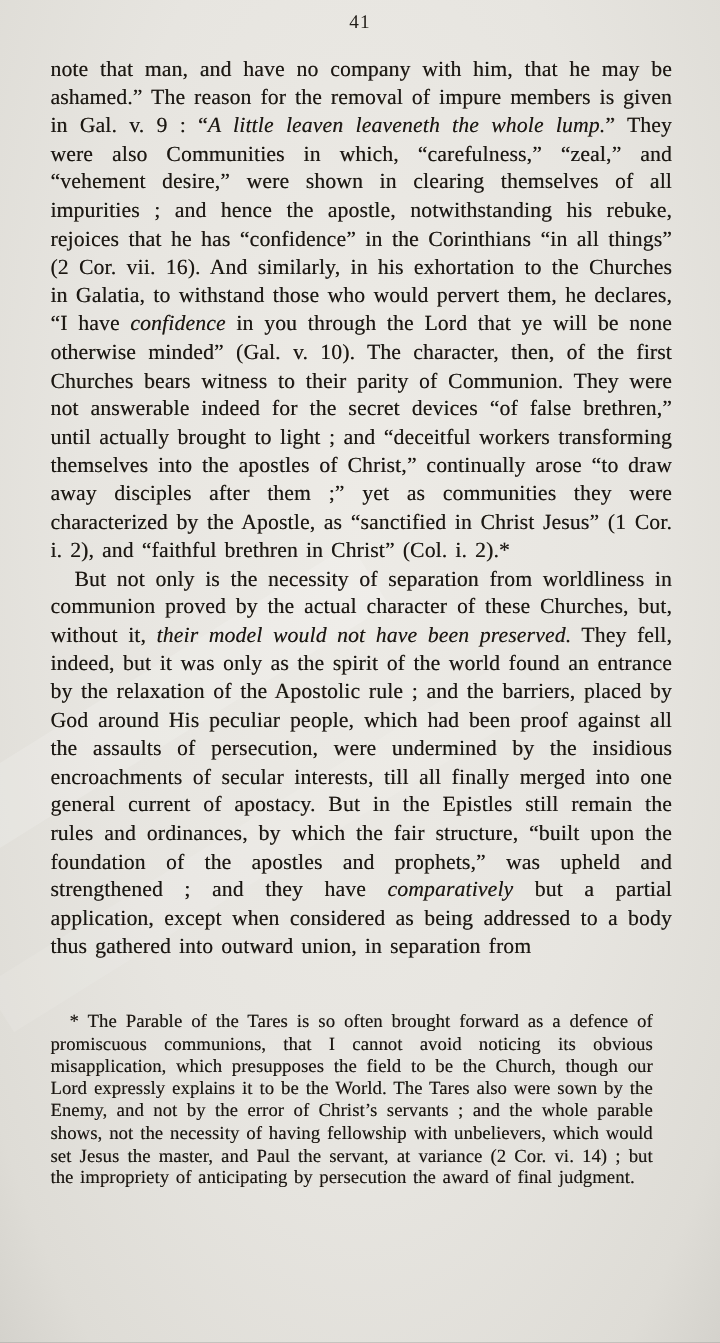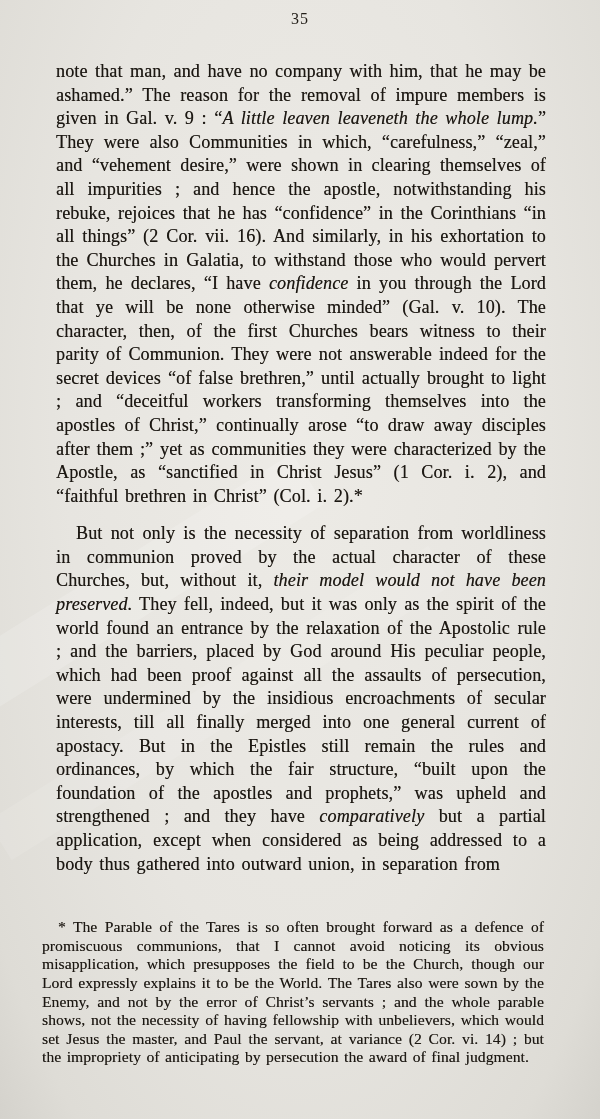--- a/index.html
+++ b/index.html
@@ -34,21 +34,21 @@
     letter-spacing: 1px;
     color: #221e18;
   }
   .text-block {
     position: absolute;
     left: 42px;
     right: 40px;
     top: 46px;
   }
   .body-para {
-    margin: 14px;
+    margin: 0;
     font-size: 18px;
     line-height: 23.6px;
     text-align: justify;
     word-spacing: 2px;
     letter-spacing: 0.15px;
     text-shadow: 0.25px 0 0 rgba(25,18,10,0.6);
   }
   .body-para.indent {
     text-indent: 20px;
     font-family: Liberation Serif, serif;
@@ -66,21 +66,21 @@
   i { font-style: italic; }
 </style>
 </head>
 <body>
 
 <div class="page">
 
   <div class="scan-streak streak-1"></div>
   <div class="scan-streak streak-2"></div>
 
-  <div class="page-number">35</div>
+  <div class="page-number">41</div>
 
   <div class="text-block">
 
     <p class="body-para"><span>note that man, and have no company with him, that he may be ashamed.”  The reason for the removal of impure members is given in Gal. v. 9 : “</span><i>A little leaven leaveneth the whole lump.</i><span>”  They were also Communities in which, “carefulness,” “zeal,” and “vehement desire,” were shown in clearing themselves of all impurities ; and hence the apostle, notwithstanding his rebuke, rejoices that he has “confidence” in the Corinthians “in all things” (2 Cor. vii. 16).  And similarly, in his exhortation to the Churches in Galatia, to withstand those who would pervert them, he declares, “I have </span><i>confidence</i><span> in you through the Lord that ye will be none otherwise minded” (Gal. v. 10).  The character, then, of the first Churches bears witness to their parity of Communion.  They were not answerable indeed for the secret devices “of false brethren,” until actually brought to light ; and “deceitful workers transforming themselves into the apostles of Christ,” continually arose “to draw away disciples after them ;” yet as communities they were characterized by the Apostle, as “sanctified in Christ Jesus” (1 Cor. i. 2), and “faithful brethren in Christ” (Col. i. 2).*</span></p>
 
     <p class="body-para indent"><span>But not only is the necessity of separation from worldliness in communion proved by the actual character of these Churches, but, without it, </span><i>their model would not have been preserved.</i><span>  They fell, indeed, but it was only as the spirit of the world found an entrance by the relaxation of the Apostolic rule ; and the barriers, placed by God around His peculiar people, which had been proof against all the assaults of persecution, were undermined by the insidious encroachments of secular interests, till all finally merged into one general current of apostacy.  But in the Epistles still remain the rules and ordinances, by which the fair structure, “built upon the foundation of the apostles and prophets,” was upheld and strengthened ; and they have </span><i>comparatively</i><span> but a partial application, except when considered as being addressed to a body thus gathered into outward union, in separation from</span></p>
 
     <p class="footnote"><span>* The Parable of the Tares is so often brought forward as a defence of promiscuous communions, that I cannot avoid noticing its obvious misapplication, which presupposes the field to be the Church, though our Lord expressly explains it to be the World.  The Tares also were sown by the Enemy, and not by the error of Christ’s servants ; and the whole parable shows, not the necessity of having fellowship with unbelievers, which would set Jesus the master, and Paul the servant, at variance (2 Cor. vi. 14) ; but the impropriety of anticipating by persecution the award of final judgment.</span></p>
 
   </div>

